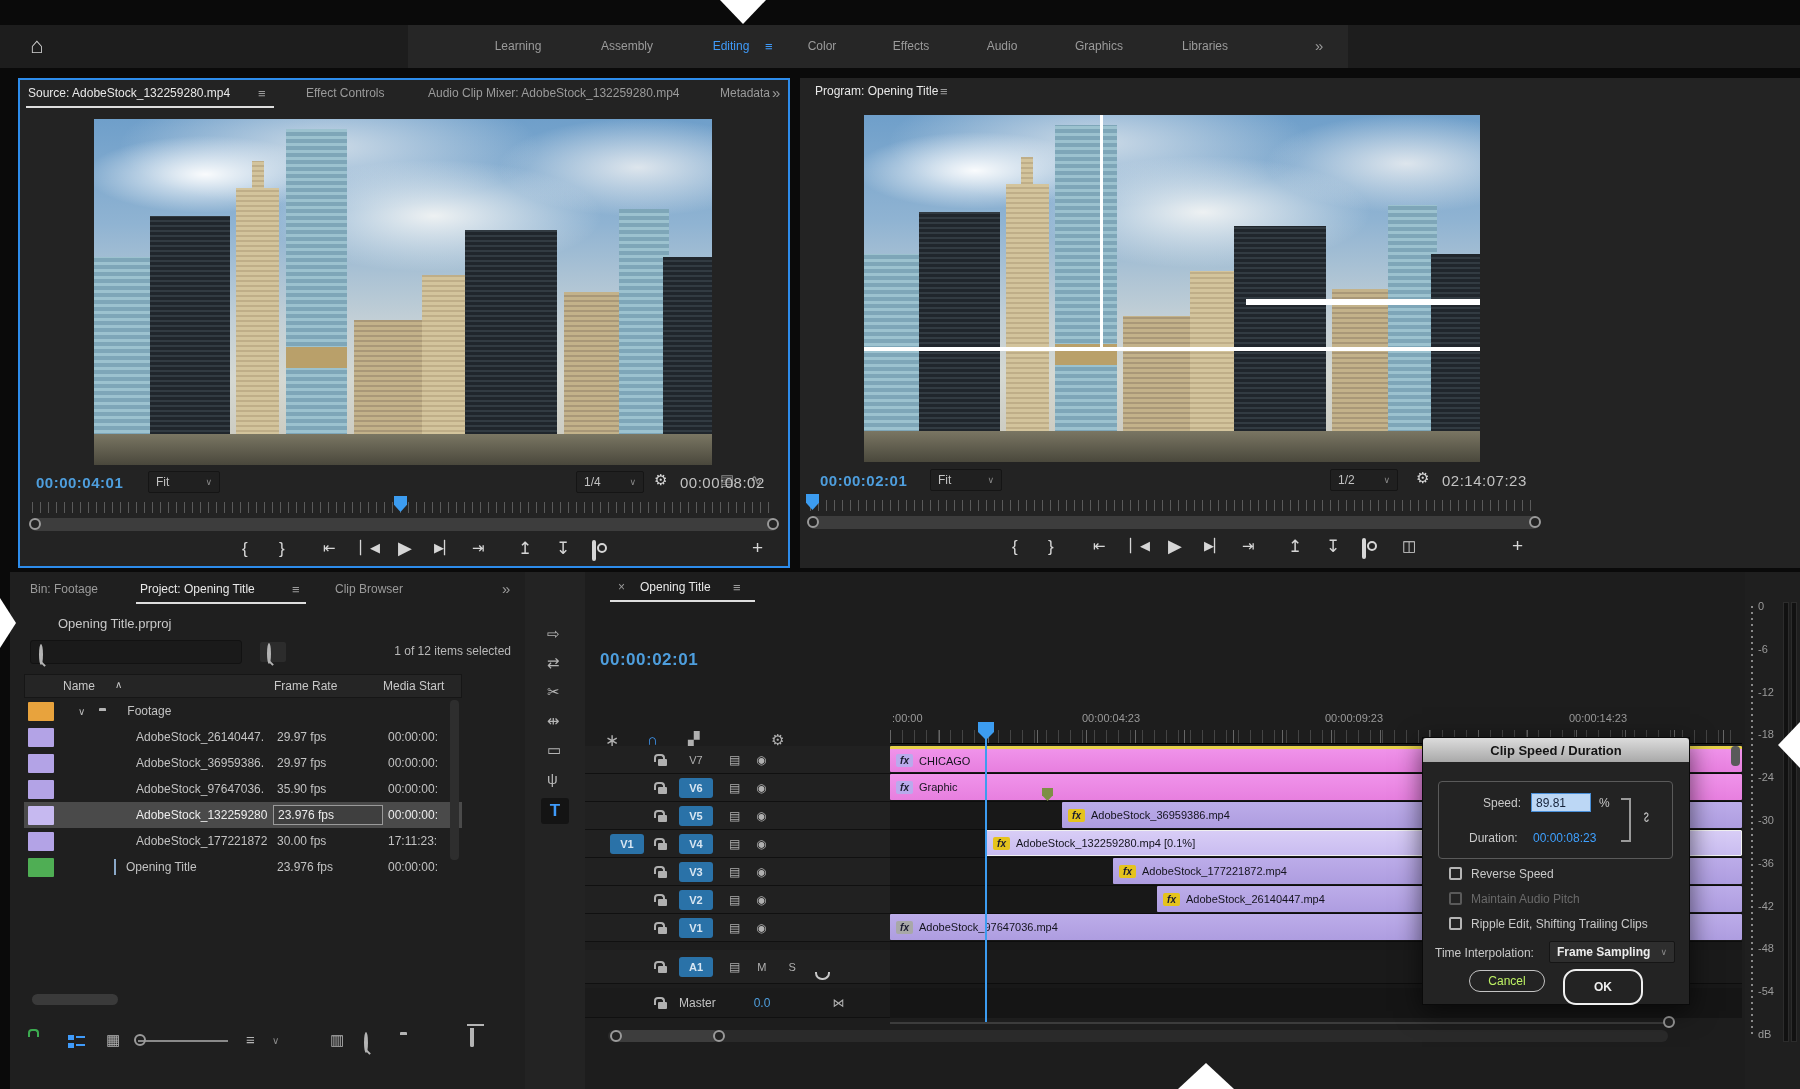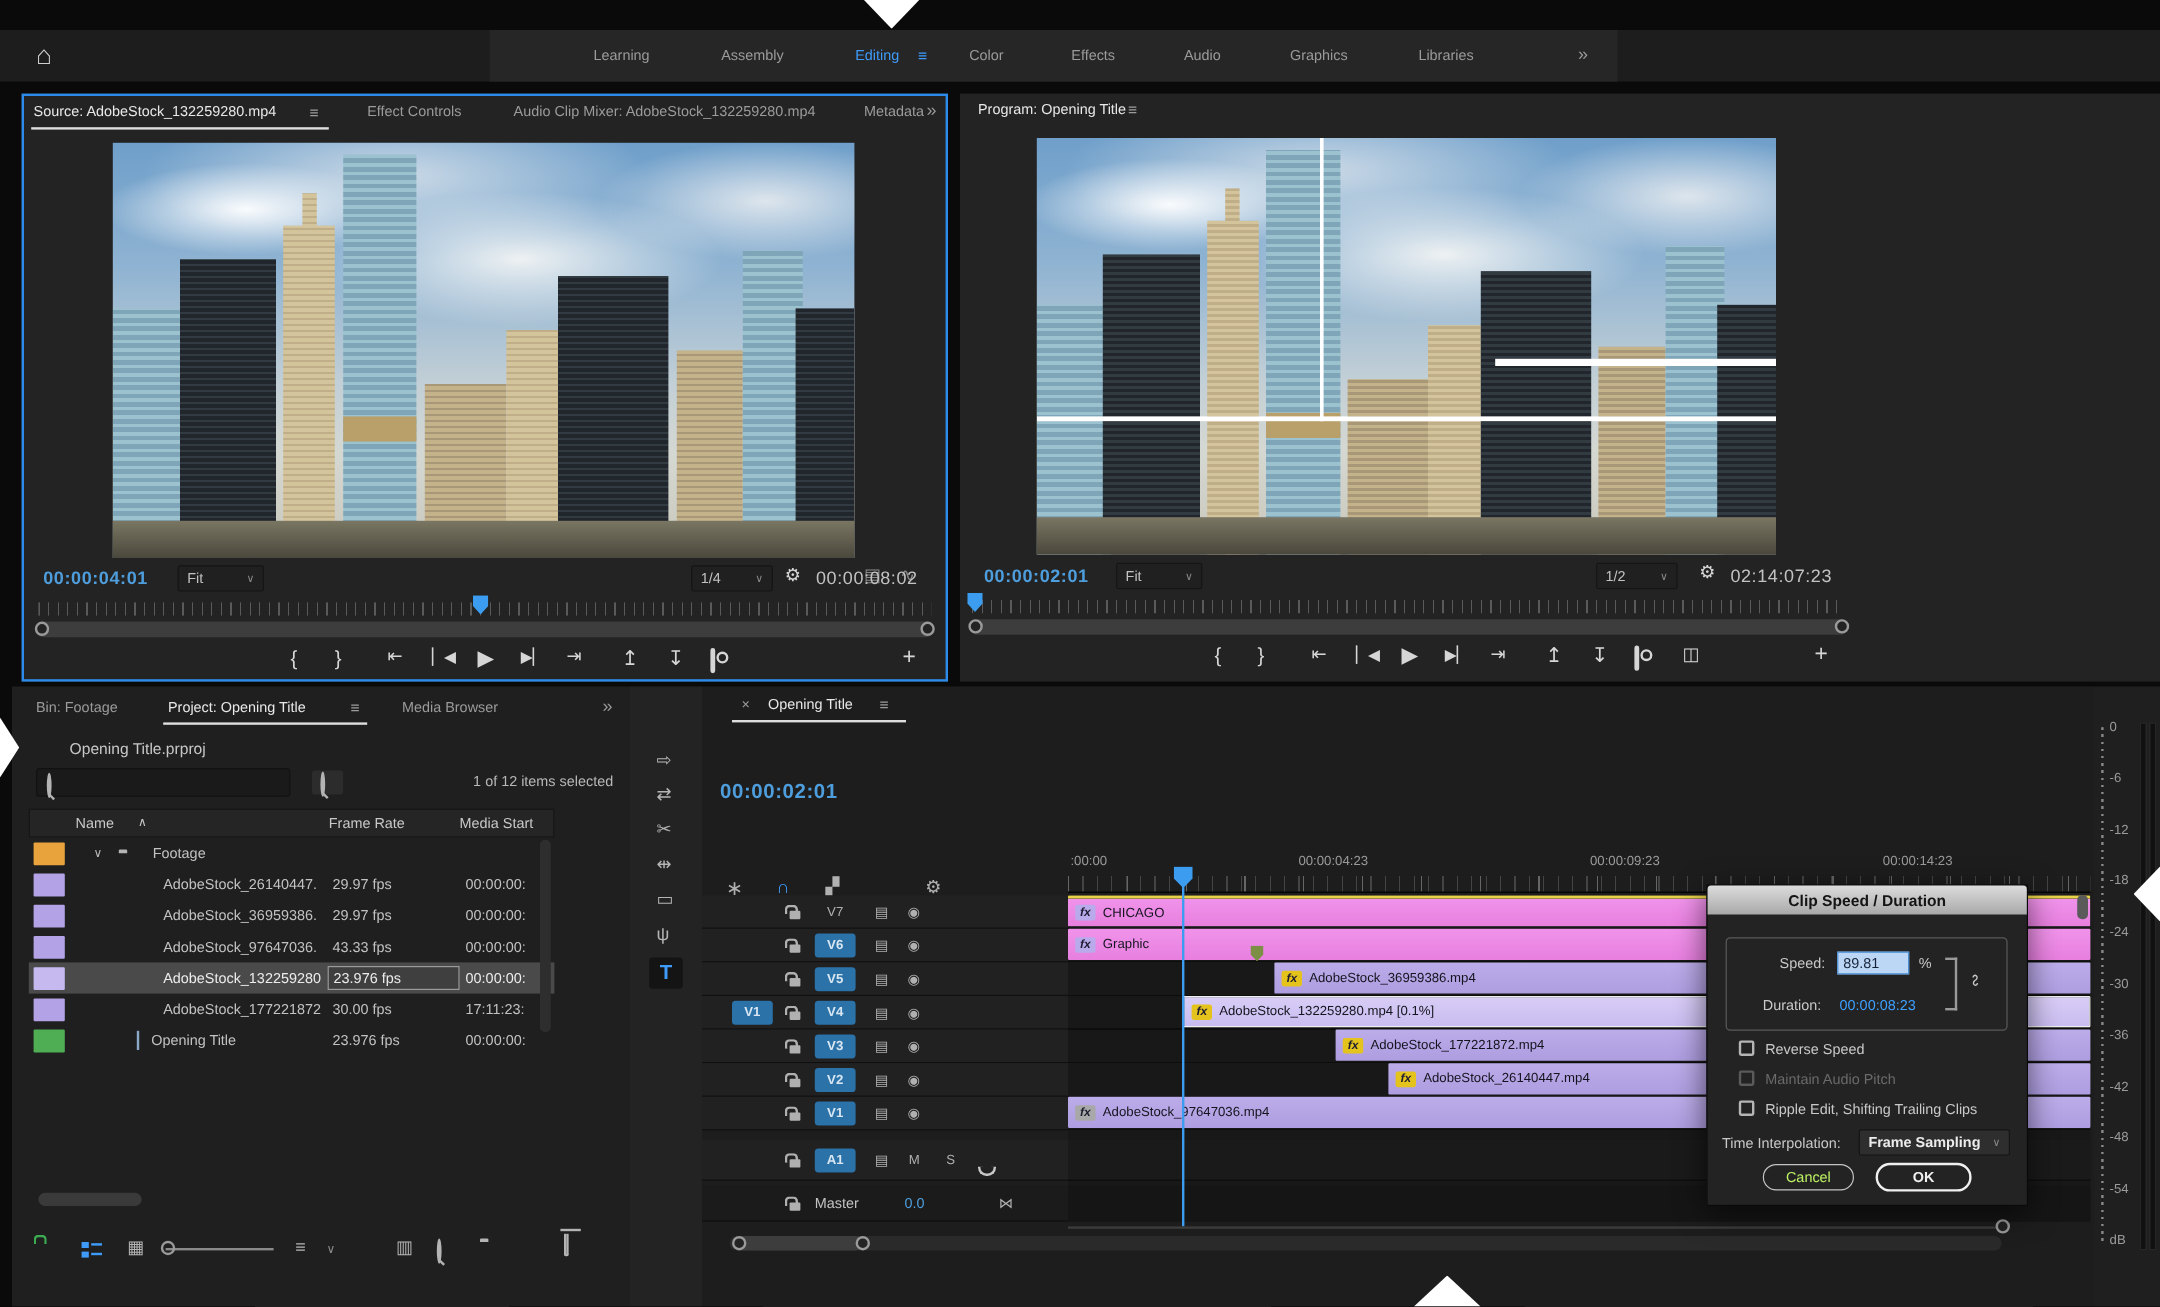--- a/index.html
+++ b/index.html
@@ -210,21 +210,21 @@
     <span class="p" style="left:562px;top:462px"><span class="icam"></span></span>
     <span class="p tbtn" style="left:602px;top:460px">◫</span>
     <span class="p tbtn" style="left:712px;top:458px;font-size:19px">+</span>
   </div>
 
   <div class="p panel" style="left:10px;top:572px;width:515px;height:517px;background:#1f1f1f">
     <span class="p tabtxt" style="left:20px;top:10px">Bin: Footage</span>
     <span class="p tabtxt on" style="left:130px;top:10px">Project: Opening Title</span>
     <span class="p ham" style="left:282px;top:10px">≡</span>
     <div class="under" style="left:126px;top:30px;width:170px"></div>
-    <span class="p tabtxt" style="left:325px;top:10px">Media Browser</span>
+    <span class="p tabtxt" style="left:325px;top:10px">Clip Browser</span>
     <span class="p tabtxt" style="left:492px;top:8px;font-size:15px">»</span>
 
     <span class="p" style="left:22px;top:44px"><span class="ipage" style="width:16px;height:13px;clip-path:none;border-radius:2px"></span></span>
     <span class="p" style="left:48px;top:44px;font-size:13px;color:#c8c8c8">Opening Title.prproj</span>
 
     <div class="p" style="left:20px;top:68px;width:212px;height:24px;background:#1a1a1a;border:1px solid #121212;border-radius:3px">
       <span class="p" style="left:8px;top:5px"><span class="mag"></span></span>
     </div>
     <div class="p" style="left:250px;top:70px;width:26px;height:20px;background:#2c2c2c;border-radius:2px">
       <span class="p" style="left:7px;top:3px"><span class="mag"></span></span>
@@ -256,21 +256,21 @@
         <span class="chip" style="margin-left:4px;background:#b3a3e6"></span>
         <span style="margin-left:72px"><span class="ifilm"></span></span>
         <span style="margin-left:10px">AdobeStock_36959386.</span>
         <span class="cell-rate">29.97 fps</span>
         <span class="cell-start">00:00:00:</span>
       </div>
       <div class="prow" style="top:78px">
         <span class="chip" style="margin-left:4px;background:#b3a3e6"></span>
         <span style="margin-left:72px"><span class="ifilm"></span></span>
         <span style="margin-left:10px">AdobeStock_97647036.</span>
-        <span class="cell-rate">43.33 fps</span>
+        <span class="cell-rate">35.90 fps</span>
         <span class="cell-start">00:00:00:</span>
       </div>
       <div class="prow" style="top:104px;background:#4a4a4a;color:#ececec">
         <span class="chip" style="margin-left:4px;background:#c6b9f0"></span>
         <span style="margin-left:72px"><span class="ifilm"></span></span>
         <span style="margin-left:10px">AdobeStock_132259280</span>
         <span class="cell-rate" style="border:1px solid #9a9a9a;background:#3f3f3f;padding:2px 4px;left:249px;width:110px">23.976 fps</span>
         <span class="cell-start">00:00:00:</span>
       </div>
       <div class="prow" style="top:130px">
@@ -480,18 +480,18 @@
     <span class="p cbx" style="left:26px;top:179px"></span>
     <span class="p" style="left:48px;top:179px;font-size:12px;color:#c9c9c9">Ripple Edit, Shifting Trailing Clips</span>
     <span class="p" style="left:12px;top:208px;font-size:12px;color:#c9c9c9">Time Interpolation:</span>
     <div class="p dd" style="left:126px;top:203px;width:126px;height:22px;background:#2e2e2e">
       <span style="color:#ececec;font-weight:bold">Frame Sampling</span>
         <span class="cv">∨</span>
     </div>
     <div class="p" style="left:46px;top:232px;width:76px;height:22px;border:1px solid #c4c4c4;border-radius:12px;display:flex;align-items:center;justify-content:center">
       <span style="font-size:12px;color:#bef264">Cancel</span>
     </div>
-    <div class="p" style="left:140px;top:231px;width:80px;height:24px;border:2px solid #f0f0f0;border-radius:13px;display:flex;align-items:center;justify-content:center">
+    <div class="p" style="left:140px;top:231px;width:80px;height:36px;border:2px solid #f0f0f0;border-radius:13px;display:flex;align-items:center;justify-content:center">
       <span style="font-size:12px;color:#f0f0f0;font-weight:bold">OK</span>
     </div>
   </div>
 
 </div>
 
 </body></html>

